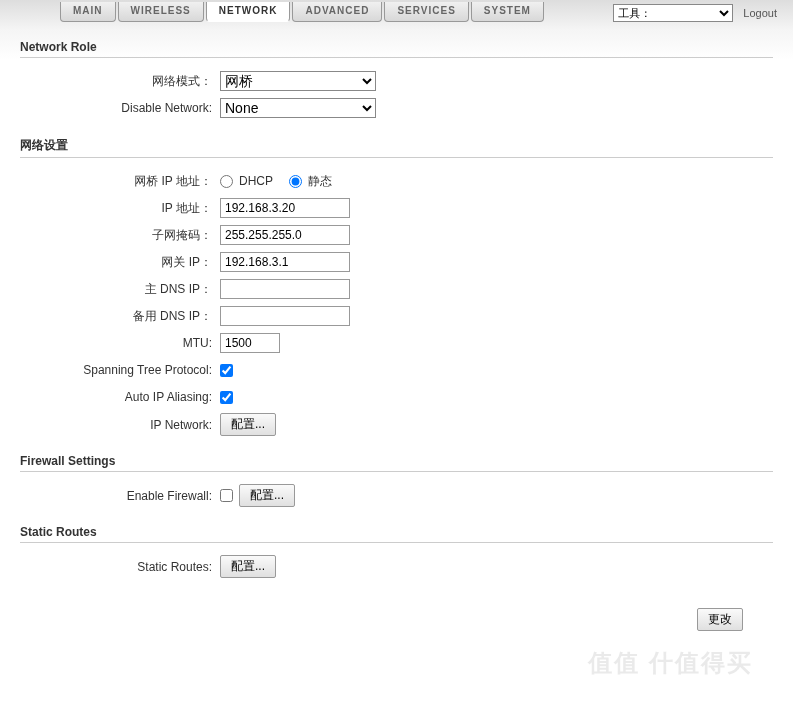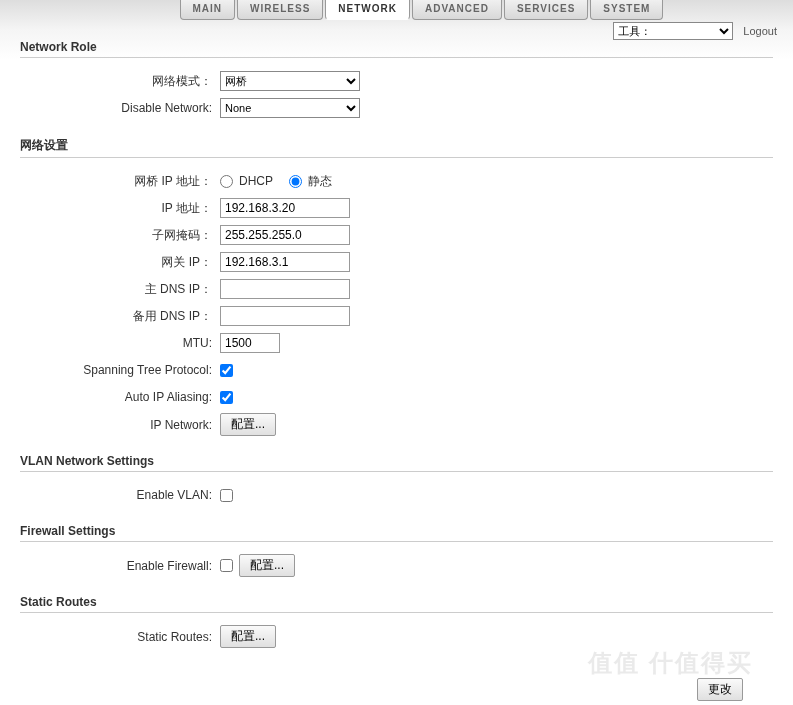--- a/index.html
+++ b/index.html
@@ -7,24 +7,23 @@
   font-family: Arial, sans-serif;
   font-size: 12px;
   color: #333;
   background: linear-gradient(to bottom, #ddd 0%, #f5f5f5 30px, #fff 60px);
   width: 793px;
   height: 705px;
   overflow: hidden;
 }
 .topbar {
   display: flex;
-  align-items: center;
+  align-items: flex-end;
   padding: 0 10px 0 60px;
   height: 22px;
-  flex-direction: column;
 }
 .tabs {
   display: flex;
   gap: 2px;
 }
 .tab {
   background: linear-gradient(to bottom, #f0f0f0, #d8d8d8);
   border: 1px solid #999;
   border-top: none;
   border-radius: 0 0 4px 4px;
@@ -88,23 +87,23 @@
   padding-right: 8px;
   color: #333;
   font-size: 12px;
 }
 .control {
   display: flex;
   align-items: center;
   gap: 6px;
 }
 select.wide {
-  width: 140px;
+  width: 156px;
   height: 20px;
-  font-size: 11px;
+  font-size: 14px;
   border: 1px solid #888;
   background: #fff;
 }
 input[type="text"] {
   width: 130px;
   height: 20px;
   border: 1px solid #999;
   padding: 0 4px;
   font-size: 12px;
 }
@@ -240,29 +239,20 @@
         </div>
     </div>
     <div class="row">
       <div class="label">IP Network:</div>
       <div class="control">
           <button class="btn">配置...</button>
         </div>
     </div>
   </div>
 
-  <div class="form-section">
-    <div class="section-title">VLAN Network Settings</div>
-    <div class="row">
-      <div class="label">Enable VLAN:</div>
-      <div class="control">
-          <input type="checkbox" style="">
-        </div>
-    </div>
-  </div>
 
   <div class="form-section">
     <div class="section-title">Firewall Settings</div>
     <div class="row">
       <div class="label">Enable Firewall:</div>
       <div class="control">
         <input type="checkbox" style="">
         <button class="btn">配置...</button>
       </div>
     </div>

